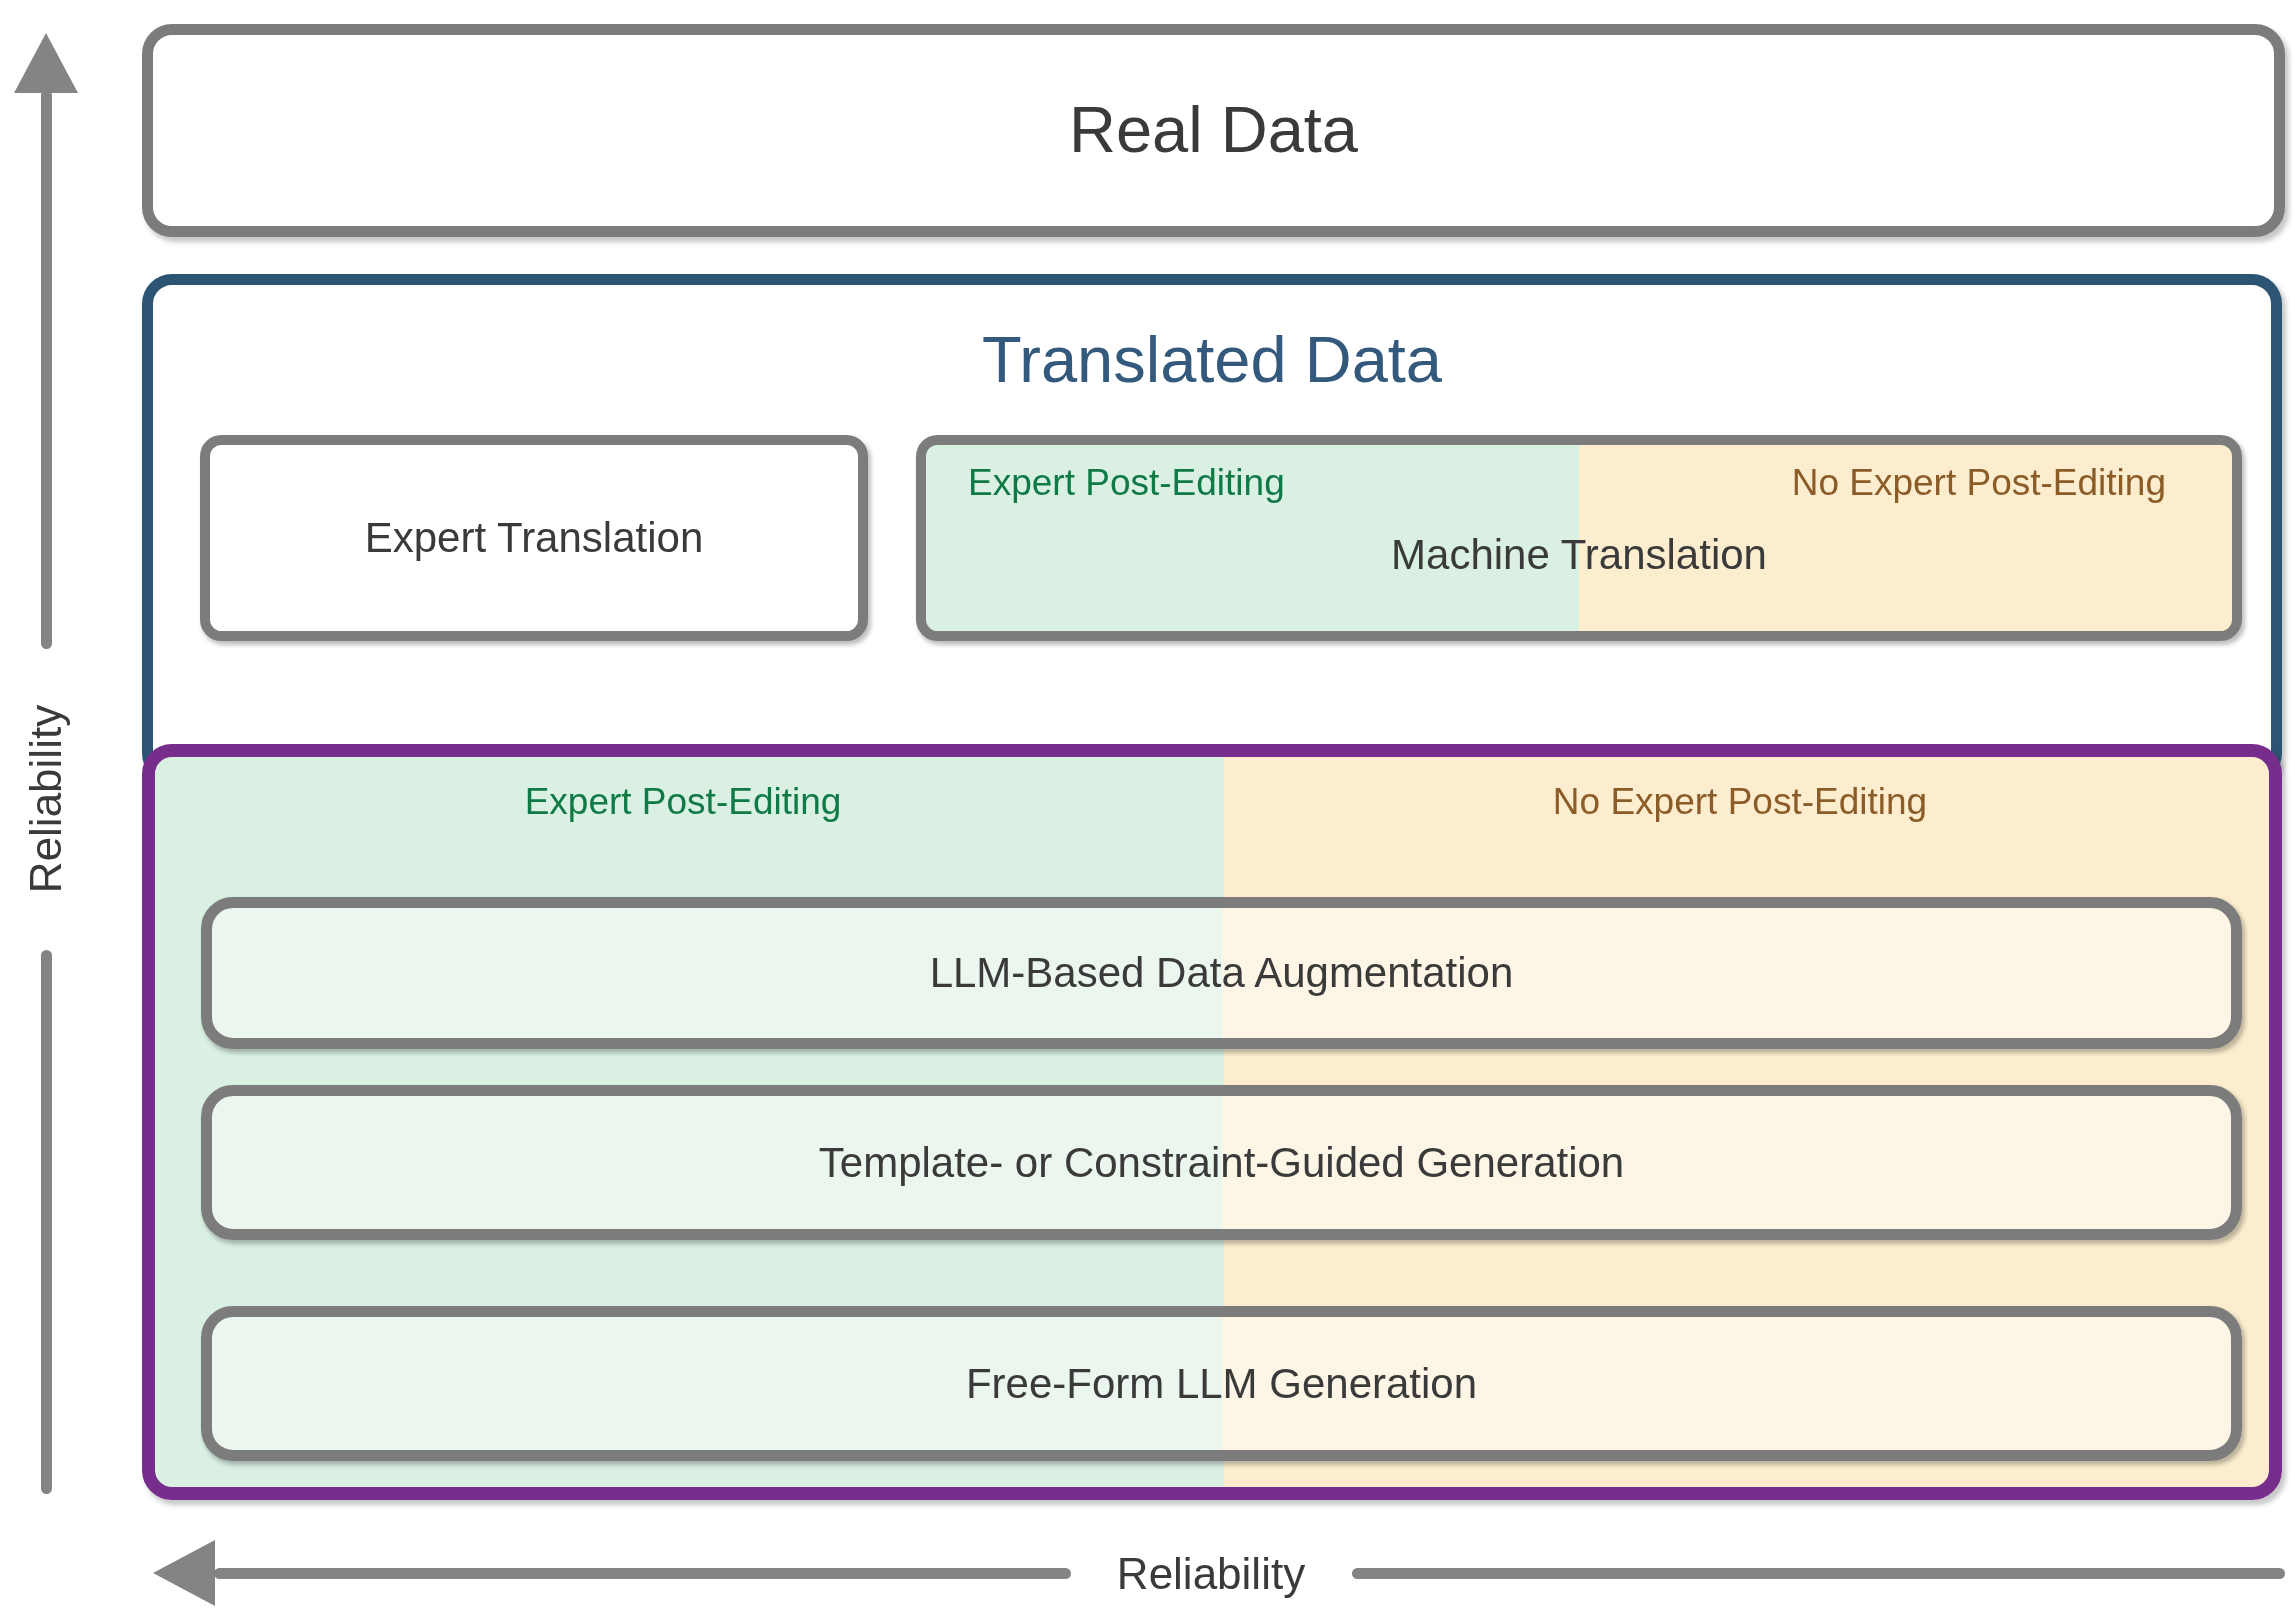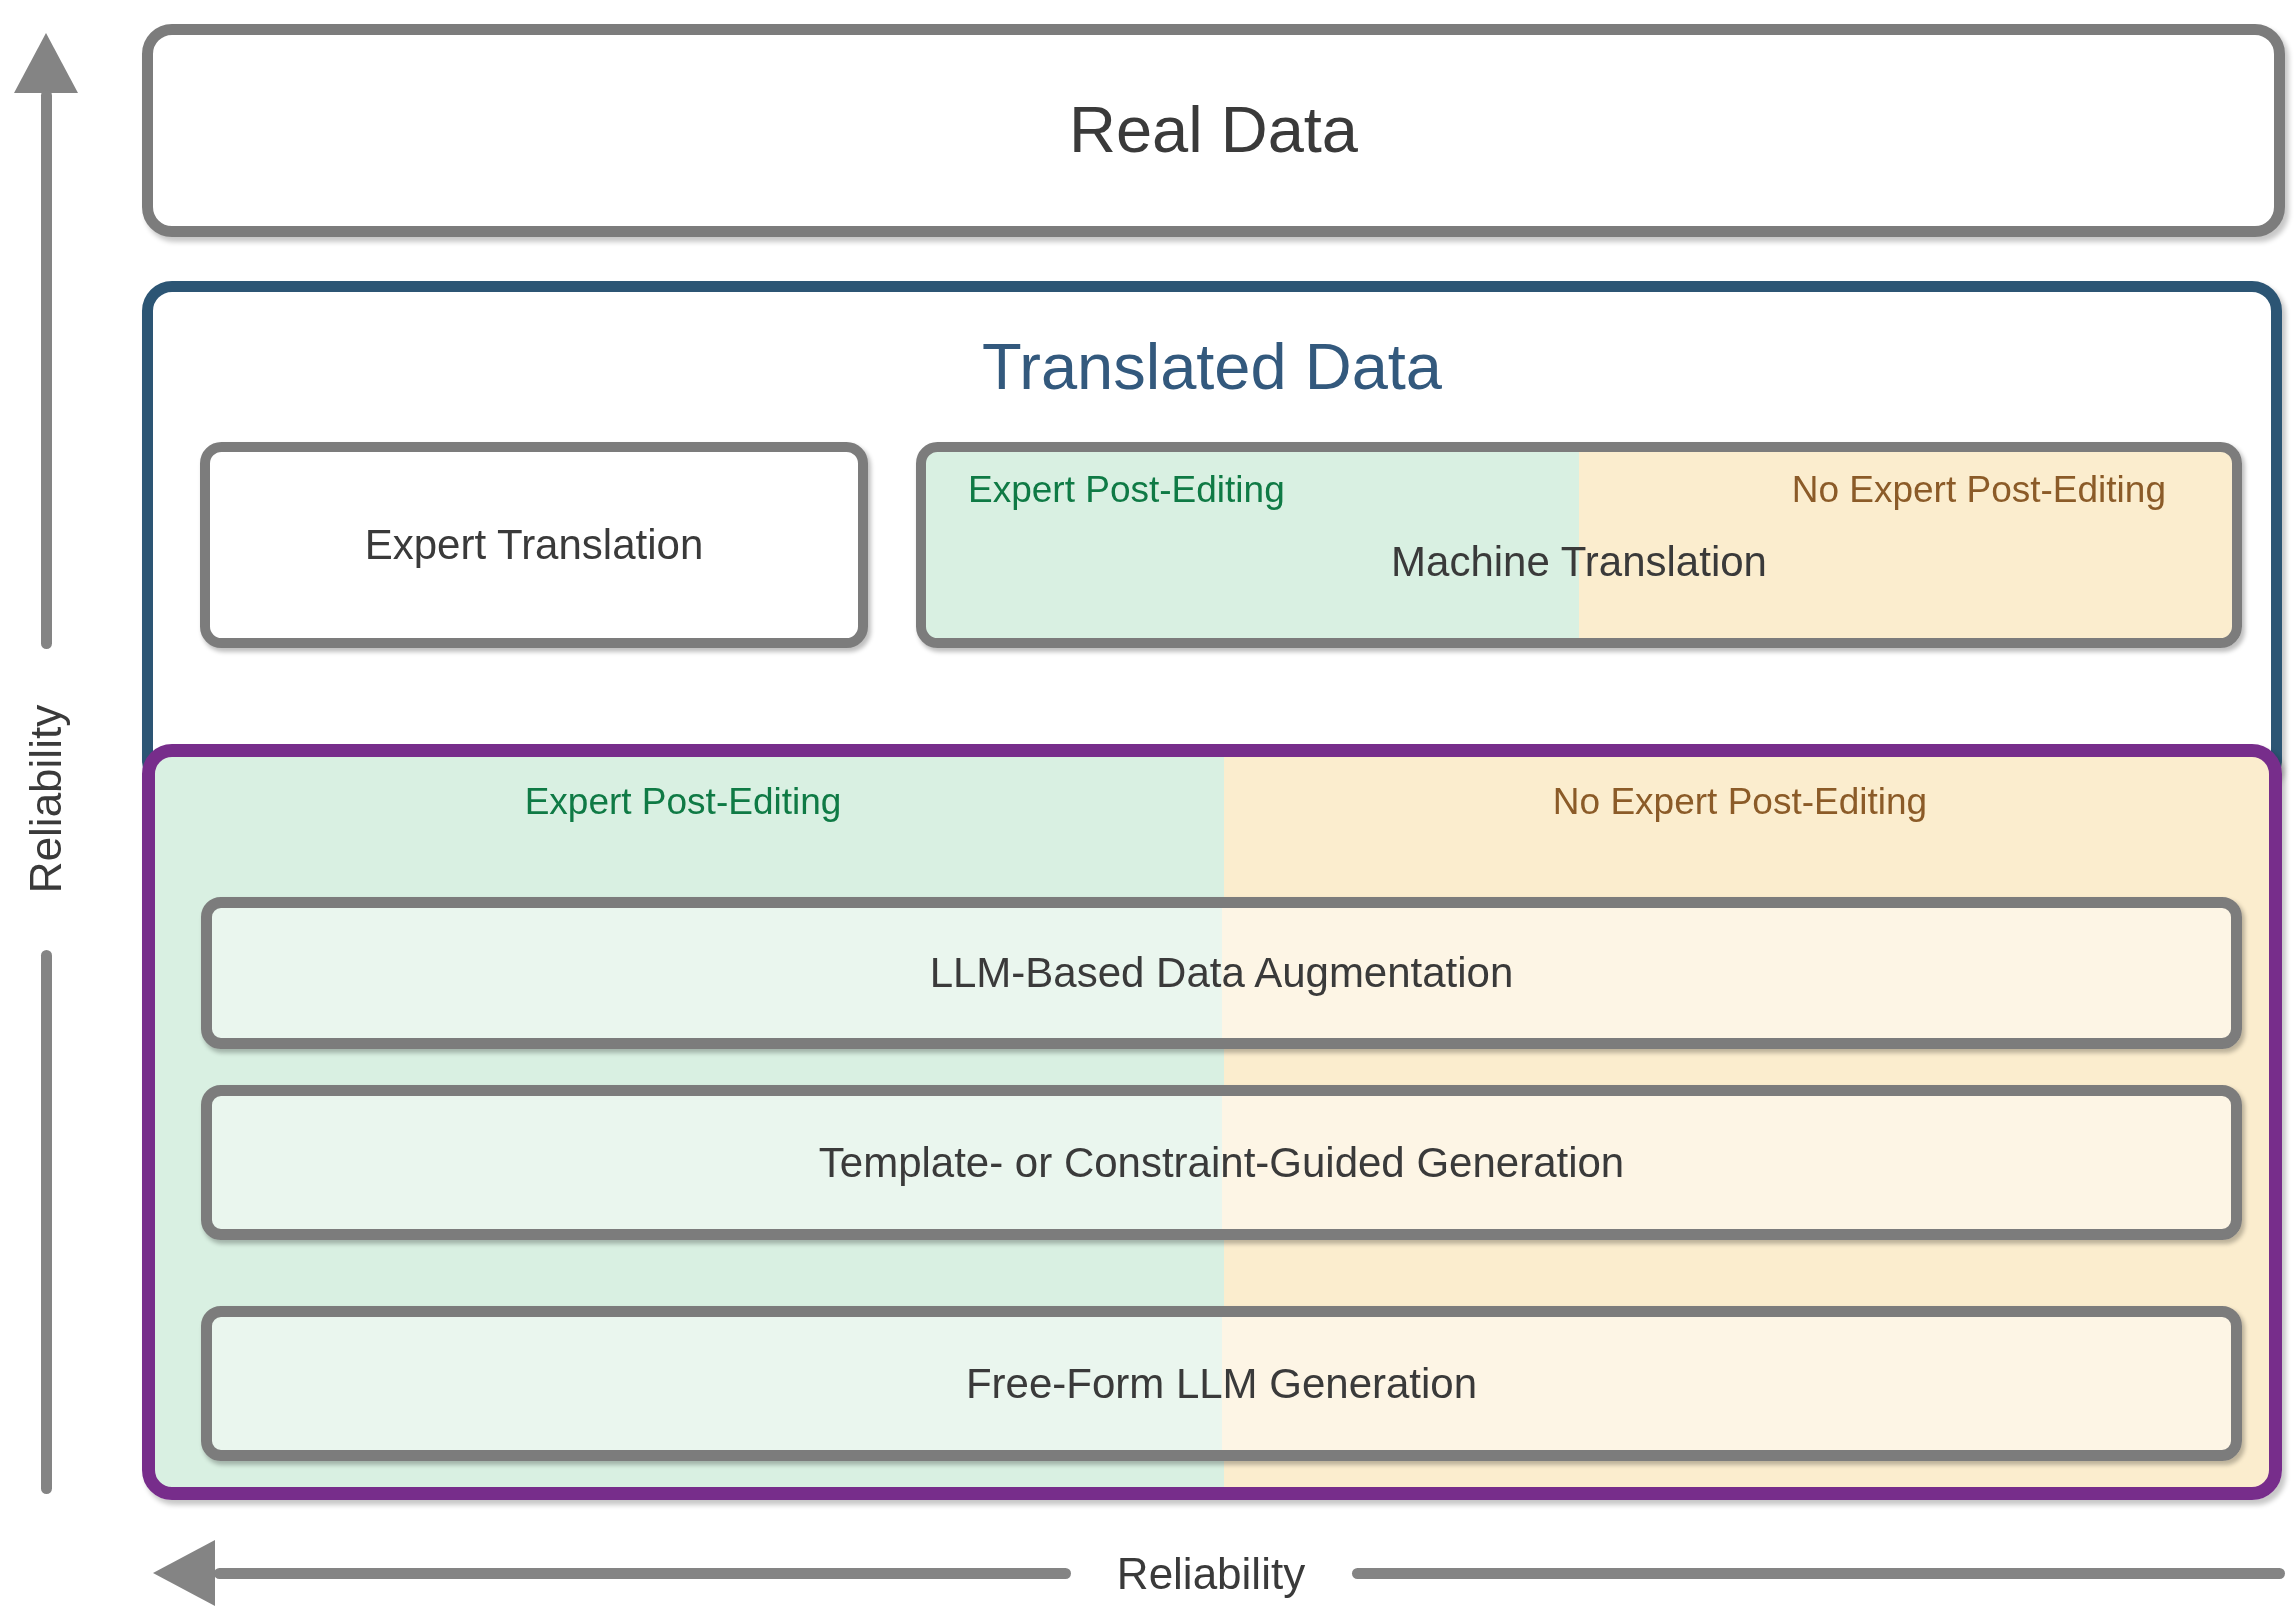--- a/index.html
+++ b/index.html
@@ -26,21 +26,20 @@
   #real-box {
     left: 142px; top: 23.6px; width: 2143px; height: 213px;
     border: 11.5px solid #7c7c7c;
     background: #ffffff;
     display: flex; align-items: center; justify-content: center;
   }
   #translated-box {
     left: 142px; top: 274px; width: 2140px; height: 509px;
     border: 11.5px solid #2c5574;
     background: #ffffff;
-    margin-top: 7px;
   }
   #generated-box {
     left: 142px; top: 744px; width: 2140px; height: 756px;
     border: 13px solid #772d8b;
     background: linear-gradient(to right, #d9f0e2 0px, #d9f0e2 1069px, #fbedce 1069px, #fbedce 100%);
   }
 
   
   .big-title {
     font-size: 65px;
@@ -103,21 +102,21 @@
     position: absolute; left: 1056px; top: 24px; right: 0;
     text-align: center; font-size: 37px; color: #8b5b28;
   }
 
   
   .method-box {
     position: absolute;
     left: 46px; width: 2041px;
     box-sizing: border-box;
     border: 11.5px solid #7c7c7c;
-    border-radius: 20px;
+    border-radius: 32px;
     box-shadow: 2.9px 3.6px 4.3px rgba(0,0,0,0.25);
     background: linear-gradient(to right, #eaf6ee 0px, #eaf6ee 1010px, #fdf5e5 1010px, #fdf5e5 100%);
     display: flex; align-items: center; justify-content: center;
   }
   #method-0 { top: 140px; height: 152px; }
   #method-1 { top: 328px; height: 155px; }
   #method-2 { top: 549px; height: 155px; }
 
   
   .arrow-shaft {

